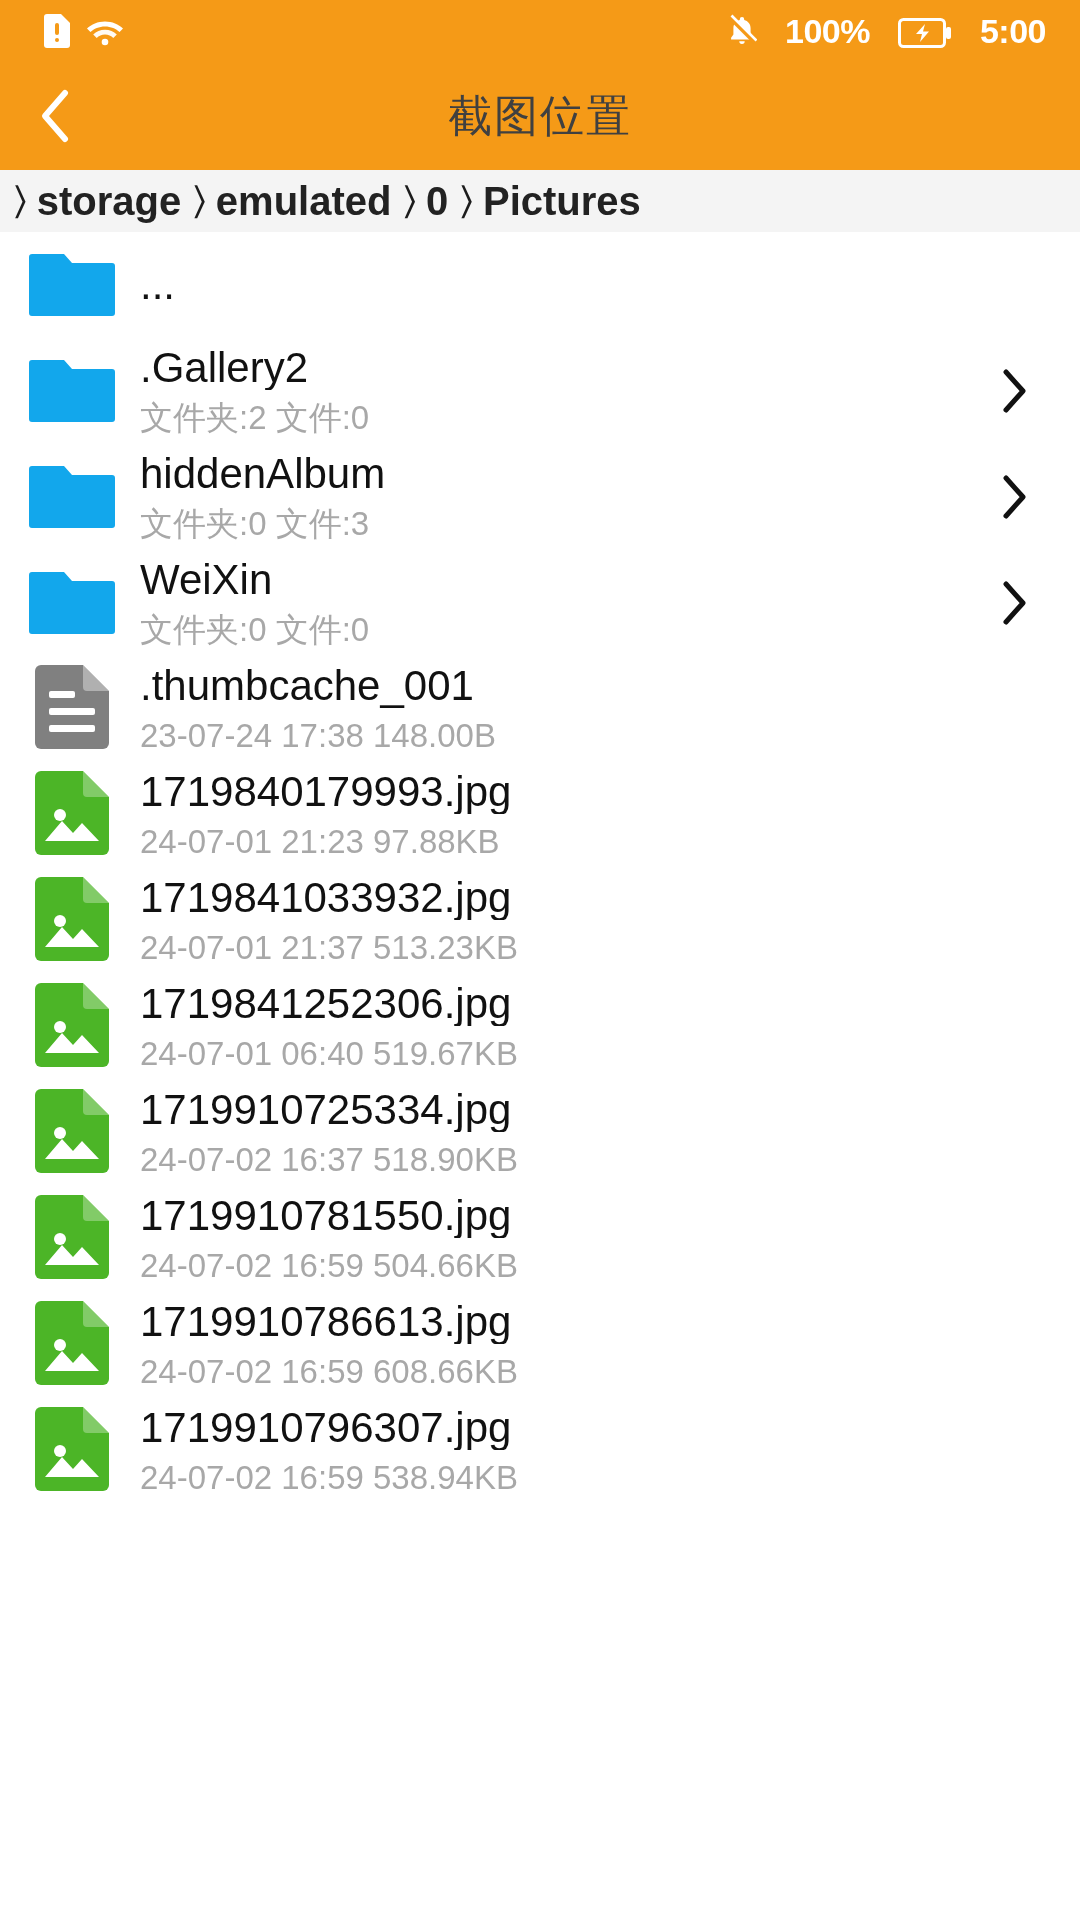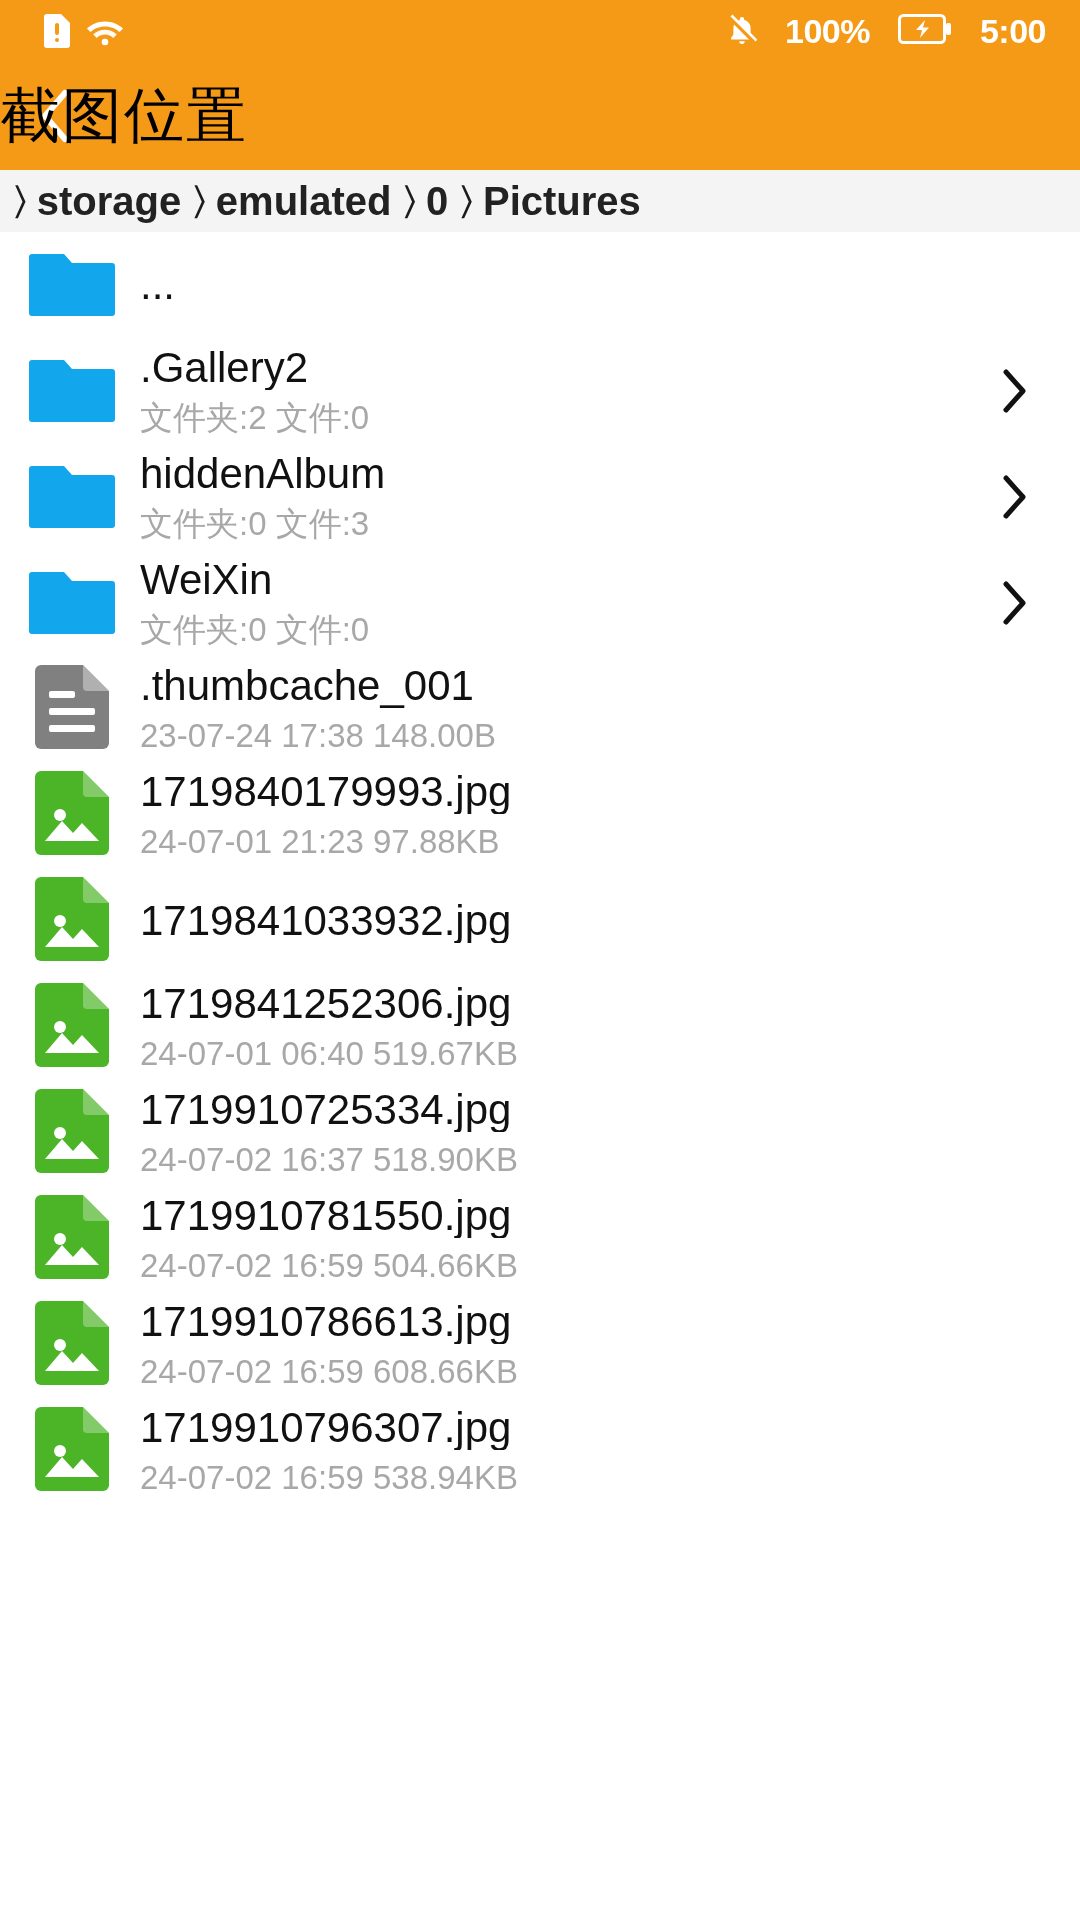--- a/index.html
+++ b/index.html
@@ -11,40 +11,41 @@
   }
 
   
   .statusbar{
     height:62px; background:#F59A17;
     display:flex; align-items:center;
     padding:0 34px 0 44px;
     color:#ffffff;
   }
   .sb-left{ display:flex; align-items:center; gap:16px; }
-  .sb-right{ margin-left:auto; display:flex; align-items:flex-start; gap:28px; }
+  .sb-right{ margin-left:auto; display:flex; align-items:flex-end; gap:28px; }
   .sb-text{
     font-size:34px; font-weight:bold; color:#ffffff;
     letter-spacing:-0.5px; line-height:1;
   }
   .icon-svg{ display:block; }
 
   
   .appbar{
     height:108px; background:#F59A17;
     display:flex; align-items:center;
     position:relative;
   }
   .back-btn{
     width:110px; height:108px;
     display:flex; align-items:center; justify-content:center;
   }
   .appbar-title{
     position:absolute; left:0; right:0;
-    color:#000000; font-size:60px;
+    text-align:center;
+    color:#404040; font-size:44px;
     letter-spacing:2px;
     pointer-events:none;
   }
 
   
   .breadcrumb{
     height:62px; background:#F4F4F4;
     display:flex; align-items:center;
     padding-left:14px;
     font-size:40px; color:#222222;
@@ -248,20 +249,21 @@
       <div class="row-icon">
         <span><svg width="74" height="84" viewBox="0 0 74 84">
             <path d="M6 0h42l26 26v52a6 6 0 0 1-6 6H6a6 6 0 0 1-6-6V6a6 6 0 0 1 6-6z" fill="#4CB527"></path>
             <path d="M48 0l26 26H52a4 4 0 0 1-4-4z" fill="#ffffff" opacity="0.30"></path>
             <circle cx="25" cy="44" r="6" fill="#ffffff"></circle>
             <path d="M10 70l17-20 11 12 9-10 17 18z" fill="#ffffff"></path>
           </svg></span>
       </div>
       <div class="row-body">
         <div class="row-title">1719841033932.jpg</div>
+        <div class="row-sub">24-07-01 21:37  513.23KB</div>
       </div>
       <span class="chev-ph"></span>
     </div>
     <div class="row">
       <div class="row-icon">
         <span><svg width="74" height="84" viewBox="0 0 74 84">
             <path d="M6 0h42l26 26v52a6 6 0 0 1-6 6H6a6 6 0 0 1-6-6V6a6 6 0 0 1 6-6z" fill="#4CB527"></path>
             <path d="M48 0l26 26H52a4 4 0 0 1-4-4z" fill="#ffffff" opacity="0.30"></path>
             <circle cx="25" cy="44" r="6" fill="#ffffff"></circle>
             <path d="M10 70l17-20 11 12 9-10 17 18z" fill="#ffffff"></path>

